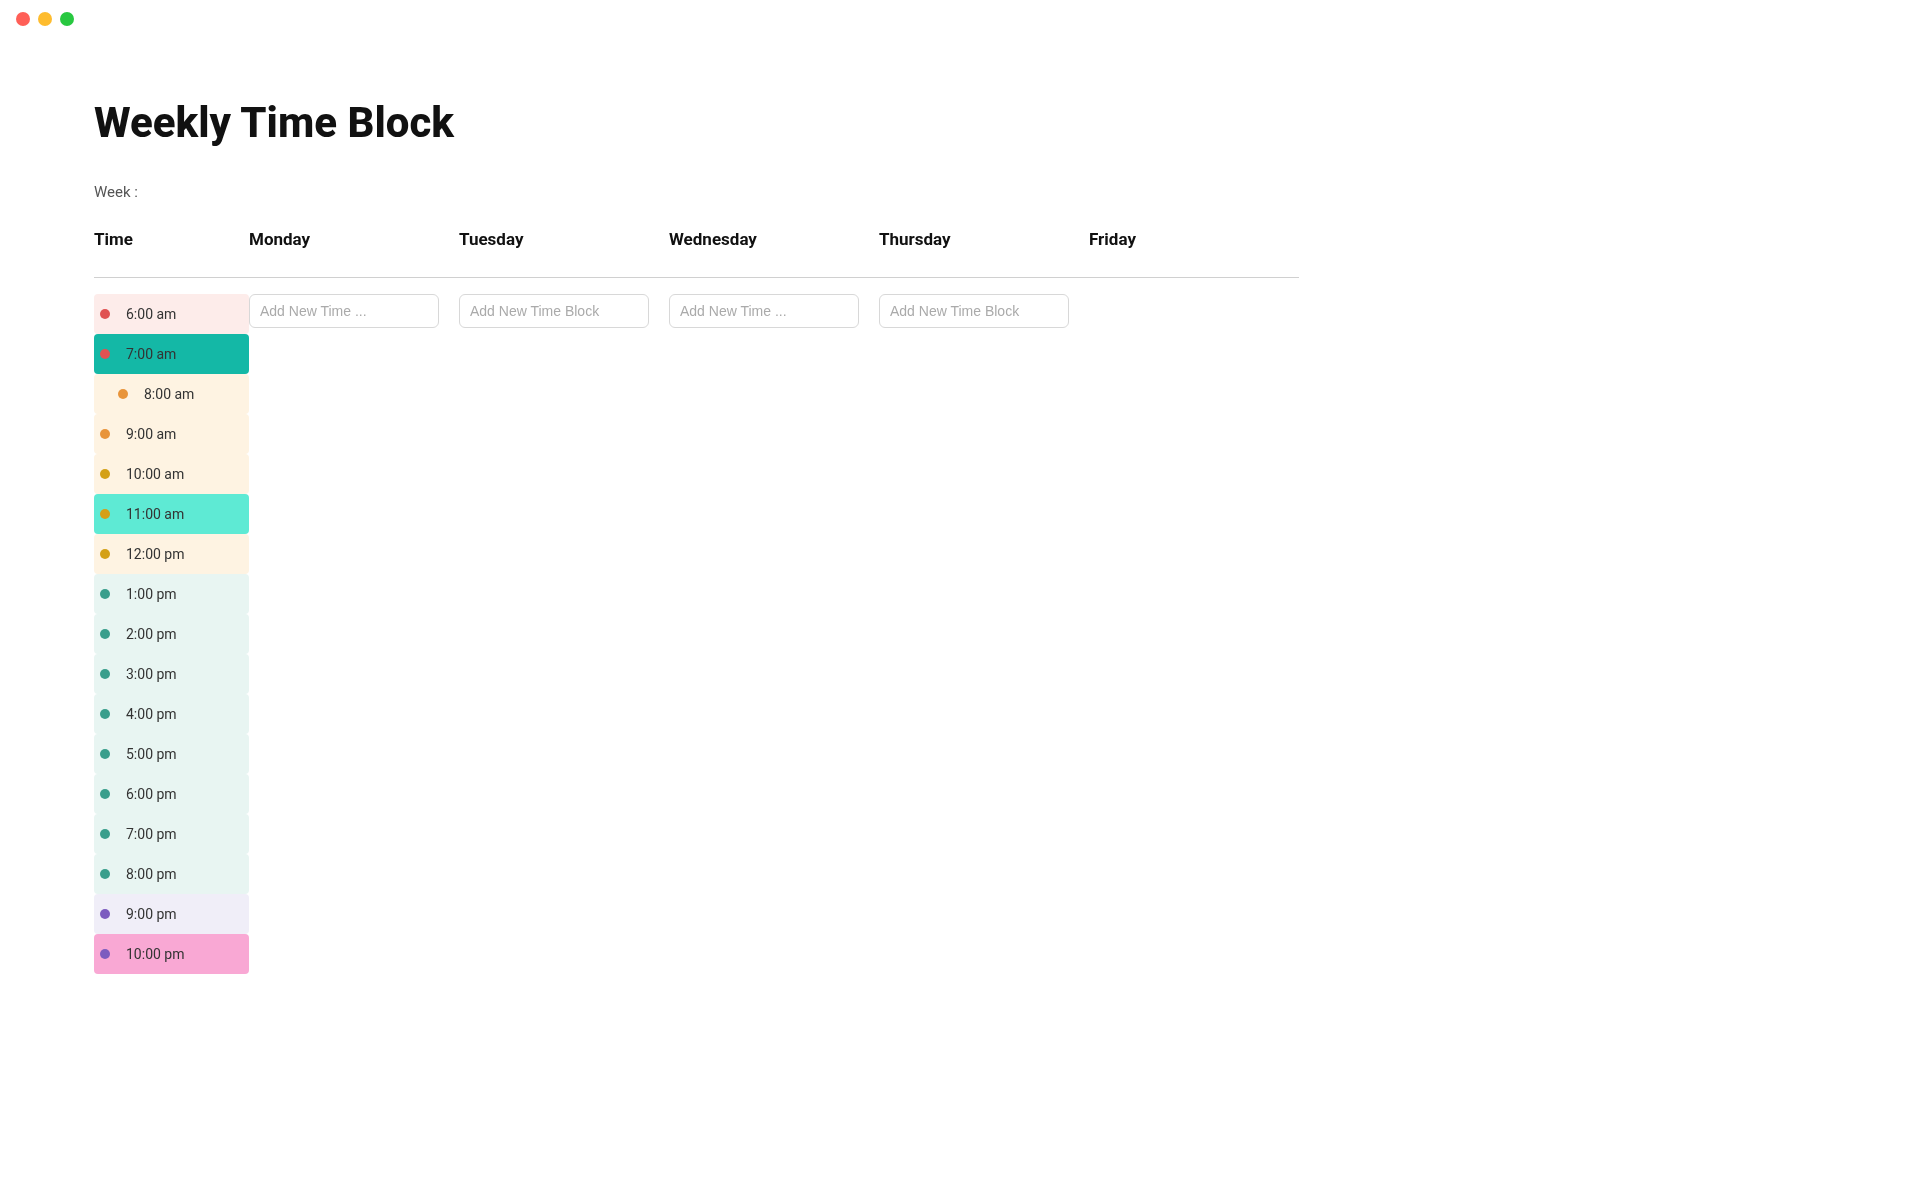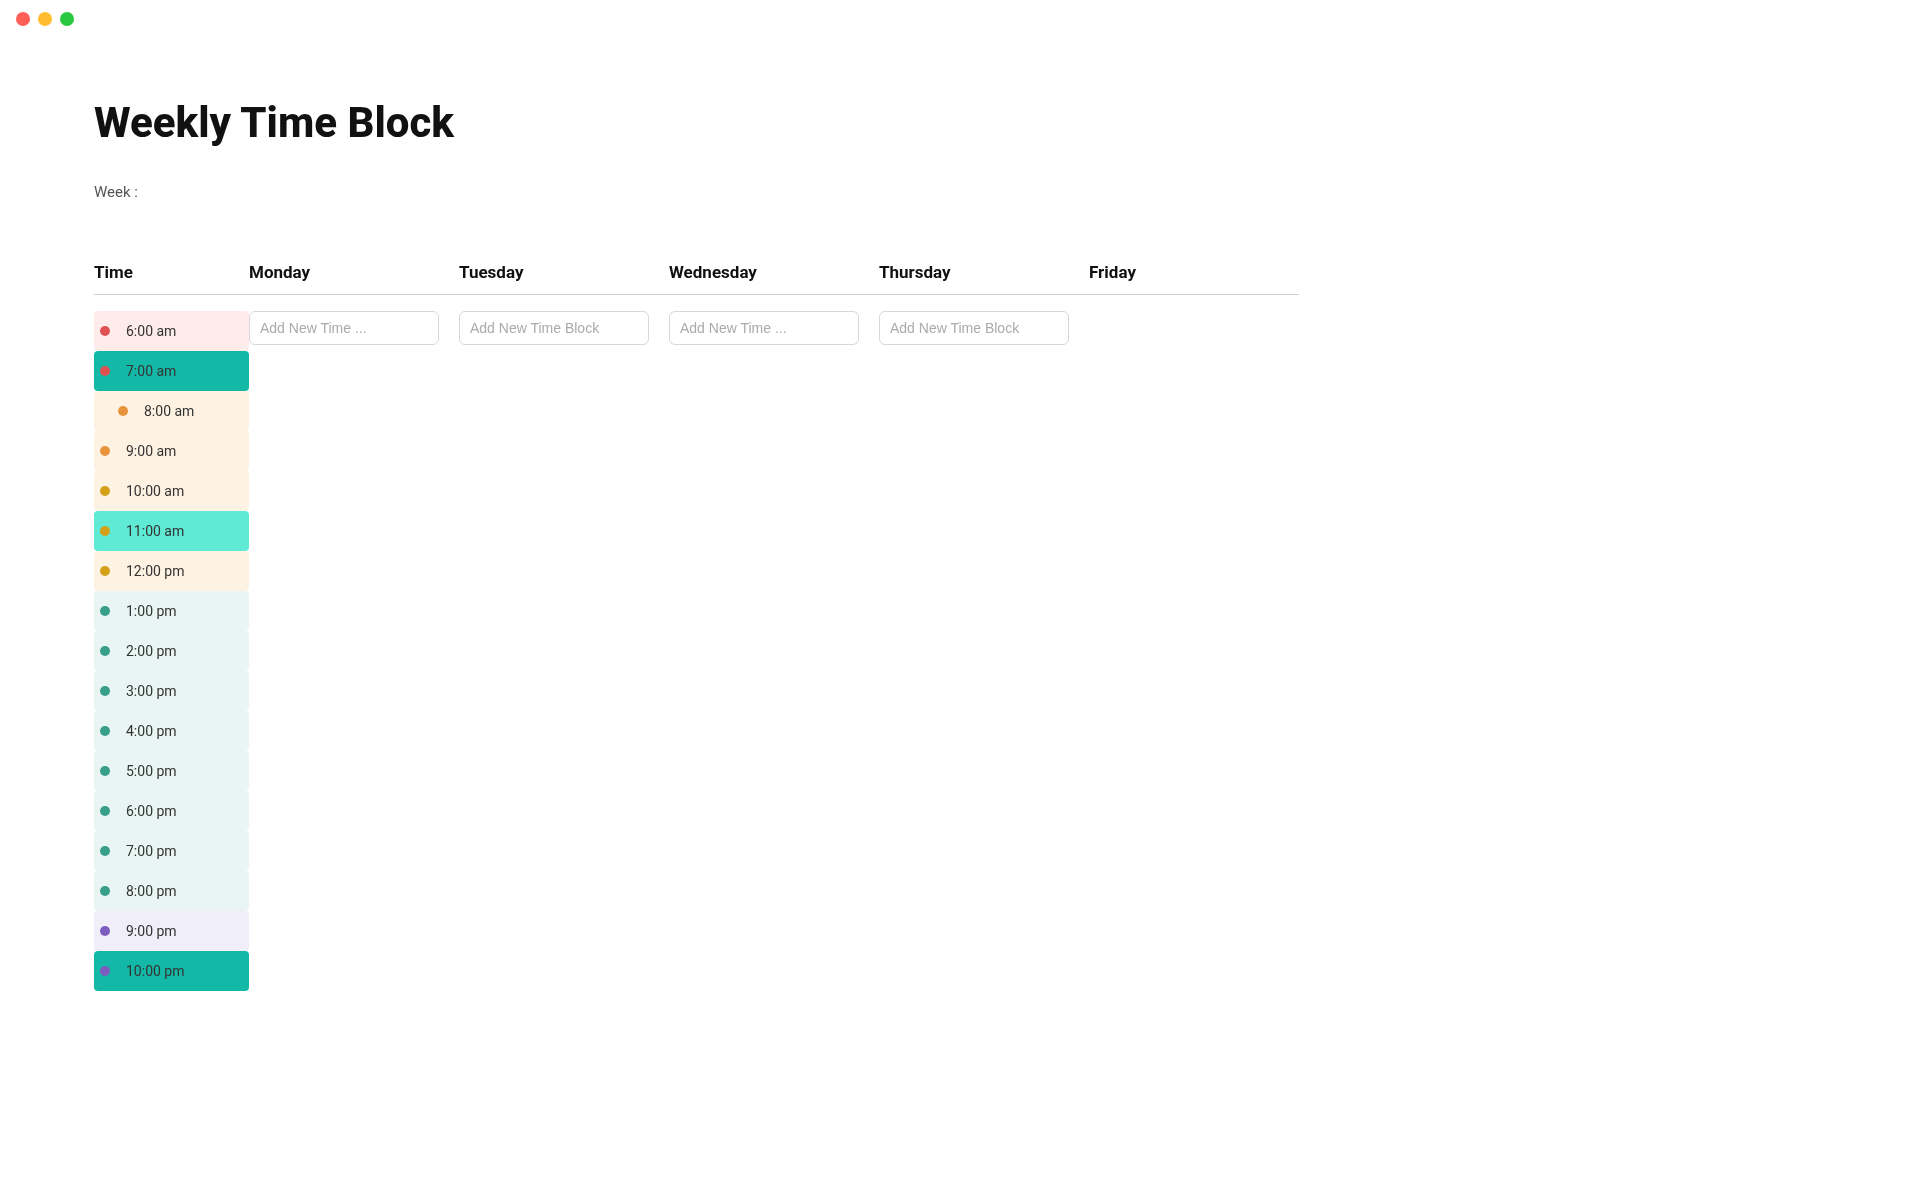--- a/index.html
+++ b/index.html
@@ -52,24 +52,23 @@
       margin-bottom: 28px;
     }
 
     .calendar-grid {
       display: grid;
       grid-template-columns: 155px 210px 210px 210px 210px 210px;
       gap: 0;
     }
 
     .col-header {
-      padding-bottom: 12px;
+      padding-bottom: 28px;
       border-bottom: 1px solid #d0d0d0;
       margin-bottom: 16px;
-      margin-top: 33px;
     }
 
     .col-header-text {
       font-size: 17px;
       font-weight: 700;
       color: #111;
     }
 
     .add-block-btn {
       display: flex;
@@ -125,21 +124,21 @@
     
     .slot-1pm  { background: #e8f5f2; }
     .slot-2pm  { background: #e8f5f2; }
     .slot-3pm  { background: #e8f5f2; }
     .slot-4pm  { background: #e8f5f2; }
     .slot-5pm  { background: #e8f5f2; }
     .slot-6pm  { background: #e8f5f2; }
     .slot-7pm  { background: #e8f5f2; }
     .slot-8pm  { background: #e8f5f2; }
     .slot-9pm  { background: #f0eef8; }
-    .slot-10pm { background: #14b8a6; }
+    .slot-10pm { background: #f9a8d4; }
 
     .dot-red    { background: #e05252; }
     .dot-orange { background: #e8943a; }
     .dot-gold   { background: #d4a017; }
     .dot-teal   { background: #3a9e8c; }
     .dot-purple { background: #7c5cbf; }
   </style>
 </head>
 <body>
 

